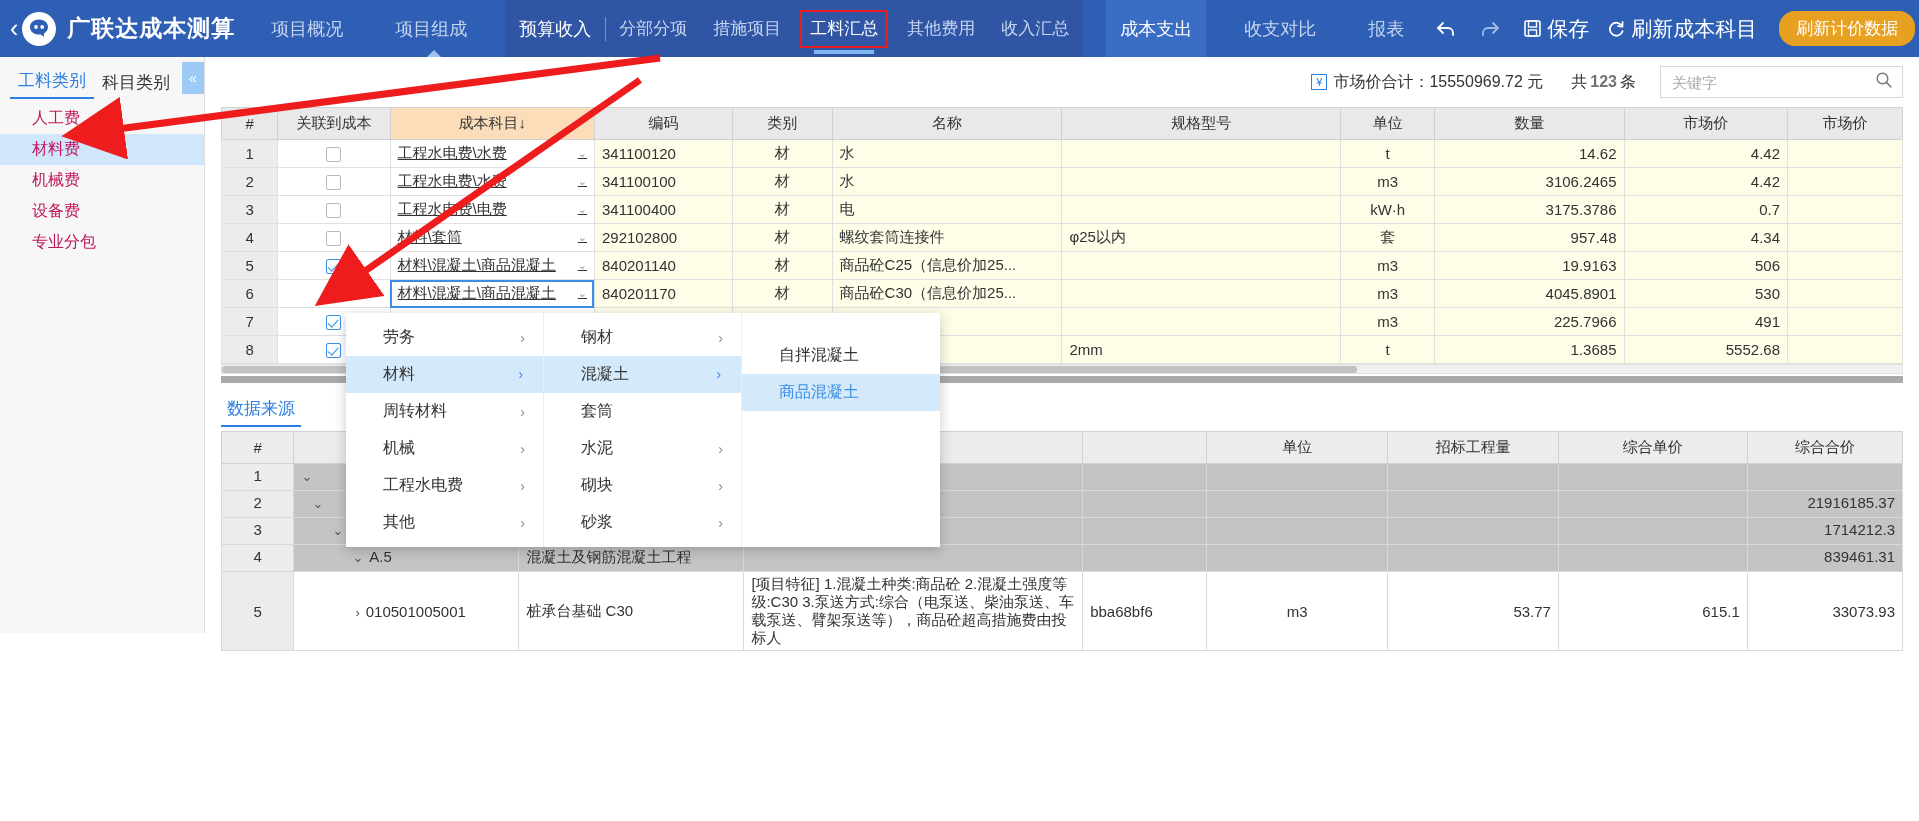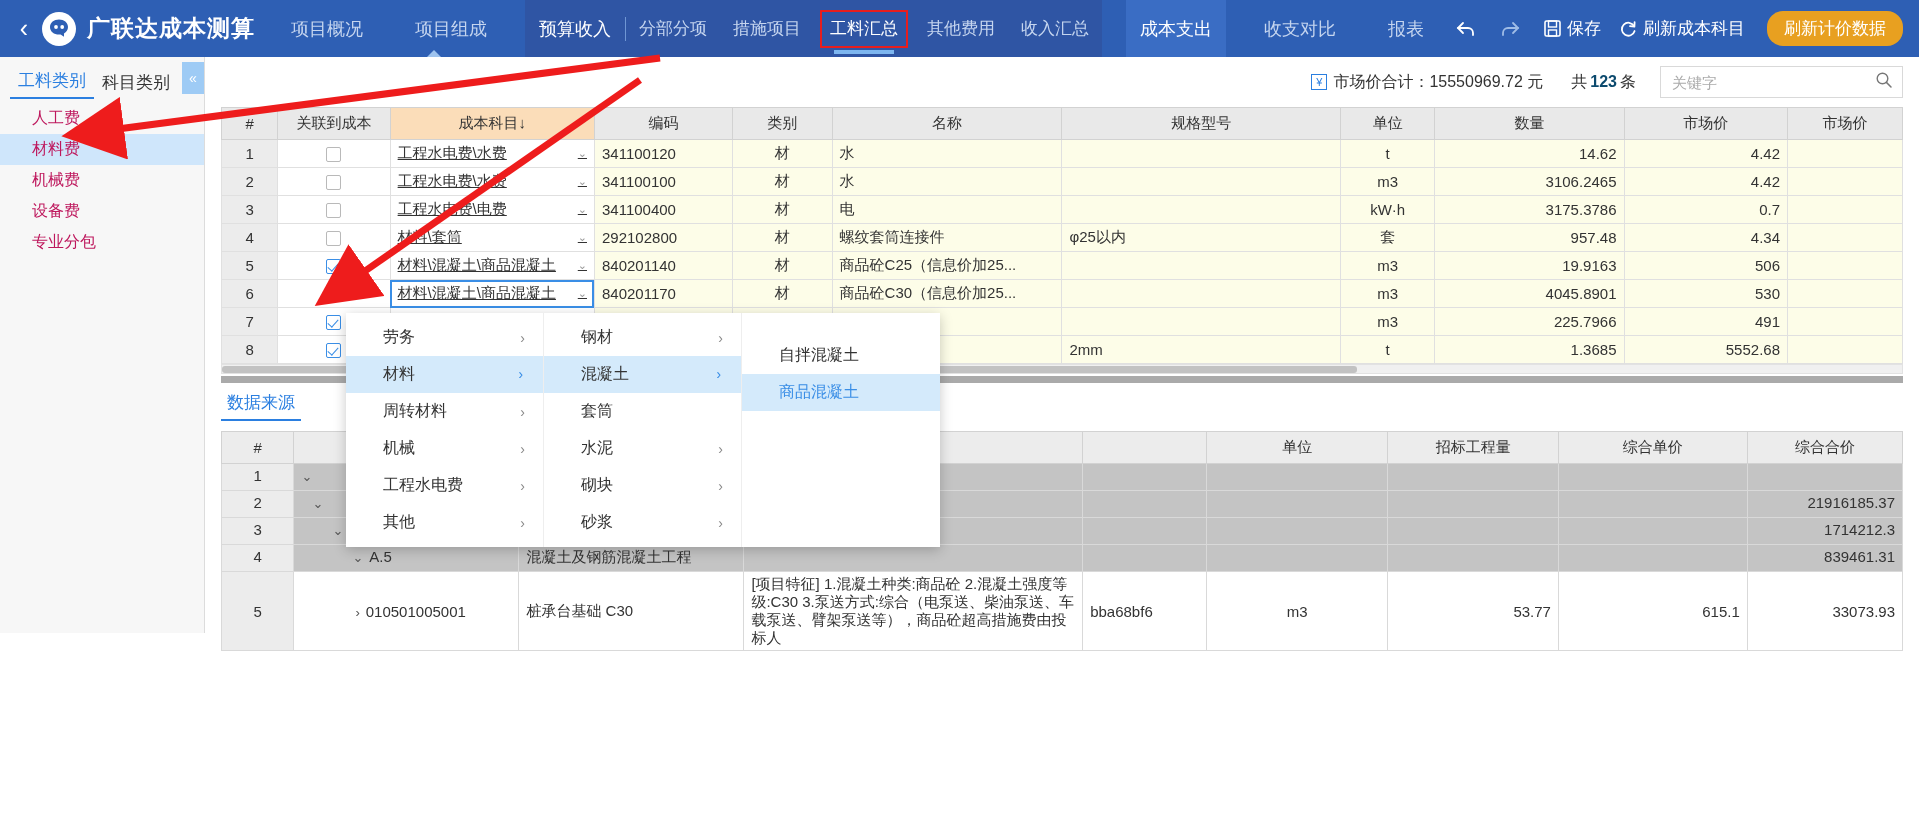--- a/index.html
+++ b/index.html
@@ -55,21 +55,21 @@
     content: ""; position: absolute; left: 12px; right: 12px; bottom: -8px;
     height: 4px; background: #7db6f0;
   }
   .triangle-marker {
     position: absolute; left: 427px; top: 50px; width: 0; height: 0;
     border-left: 7px solid transparent; border-right: 7px solid transparent;
     border-bottom: 7px solid #9ec3ee;
   }
   .nav-right { margin-left: auto; display: flex; align-items: center; padding-right: 16px; }
   .tool-btn {
-    display: flex; align-items: center; color: #fff; font-size: 17px;
+    display: flex; align-items: center; color: #fff; font-size: 21px;
     margin-left: 17px; cursor: pointer; white-space: nowrap;
   }
   .tool-btn.dim { color: #9fbce6; }
   .tool-btn .ti { margin-right: 5px; display: flex; align-items: center; }
   .orange-btn {
     background: #e8a020; color: #fff; font-size: 17px; border-radius: 16px;
     padding: 6px 17px; margin-left: 22px; cursor: pointer; white-space: nowrap;
     border: none;
   }
 
@@ -105,21 +105,21 @@
     height: 50px; display: flex; align-items: center; justify-content: flex-end;
     padding-right: 16px; background: #fff;
   }
   .sum-icon {
     width: 16px; height: 16px; border: 1.5px solid #2b7fe0; color: #2b7fe0;
     font-size: 11px; display: flex; align-items: center; justify-content: center;
     margin-right: 6px; line-height: 1;
   }
   .sum-text { font-size: 16px; color: #333; white-space: nowrap; }
   .count-text { font-size: 16px; color: #333; margin-left: 28px; white-space: nowrap; }
-  .count-num { color: #0c4a6e; font-weight: bold; padding: 0 3px; }
+  .count-num { color: #737373; font-weight: bold; padding: 0 3px; }
   .search-box {
     margin-left: 24px; width: 243px; height: 32px; border: 1px solid #d9d9d9;
     display: flex; align-items: center; padding: 0 9px; background: #fff;
   }
   .search-box input {
     border: none; outline: none; flex: 1; font-size: 15px; color: #333;
     font-family: "Liberation Sans", "DejaVu Sans", sans-serif; min-width: 0;
   }
   .search-box input::placeholder { color: #aaa; }
 
@@ -161,21 +161,21 @@
     position: relative;
   }
   .hscroll .thumb {
     position: absolute; left: 0; top: 1px; height: 7px; width: 1135px;
     background: #c2c2c2; border-radius: 3px;
   }
   .hscroll2 { height: 7px; background: #aaa; margin: 2px 16px 0 16px; }
 
   
   .bottom-panel { margin-top: 8px; }
-  .bp-tabs { padding-left: 16px; height: 36px; display: flex; align-items: flex-start; margin-top: 6px; }
+  .bp-tabs { padding-left: 16px; height: 36px; display: flex; align-items: flex-end; margin-top: 6px; }
   .bp-tab {
     font-size: 17px; color: #2b7fe0; padding: 0 6px 5px 6px;
     border-bottom: 2px solid #2b7fe0; cursor: pointer;
   }
   .bp-grid-wrap { margin: 4px 16px 0 16px; }
   table.grid2 { border-collapse: collapse; width: 100%; table-layout: fixed; }
   table.grid2 th {
     background: #ececec; border: 1px solid #d2d2d2; height: 32px;
     font-size: 15px; font-weight: normal; color: #333; text-align: center;
     padding: 0 4px; white-space: nowrap; overflow: hidden;

